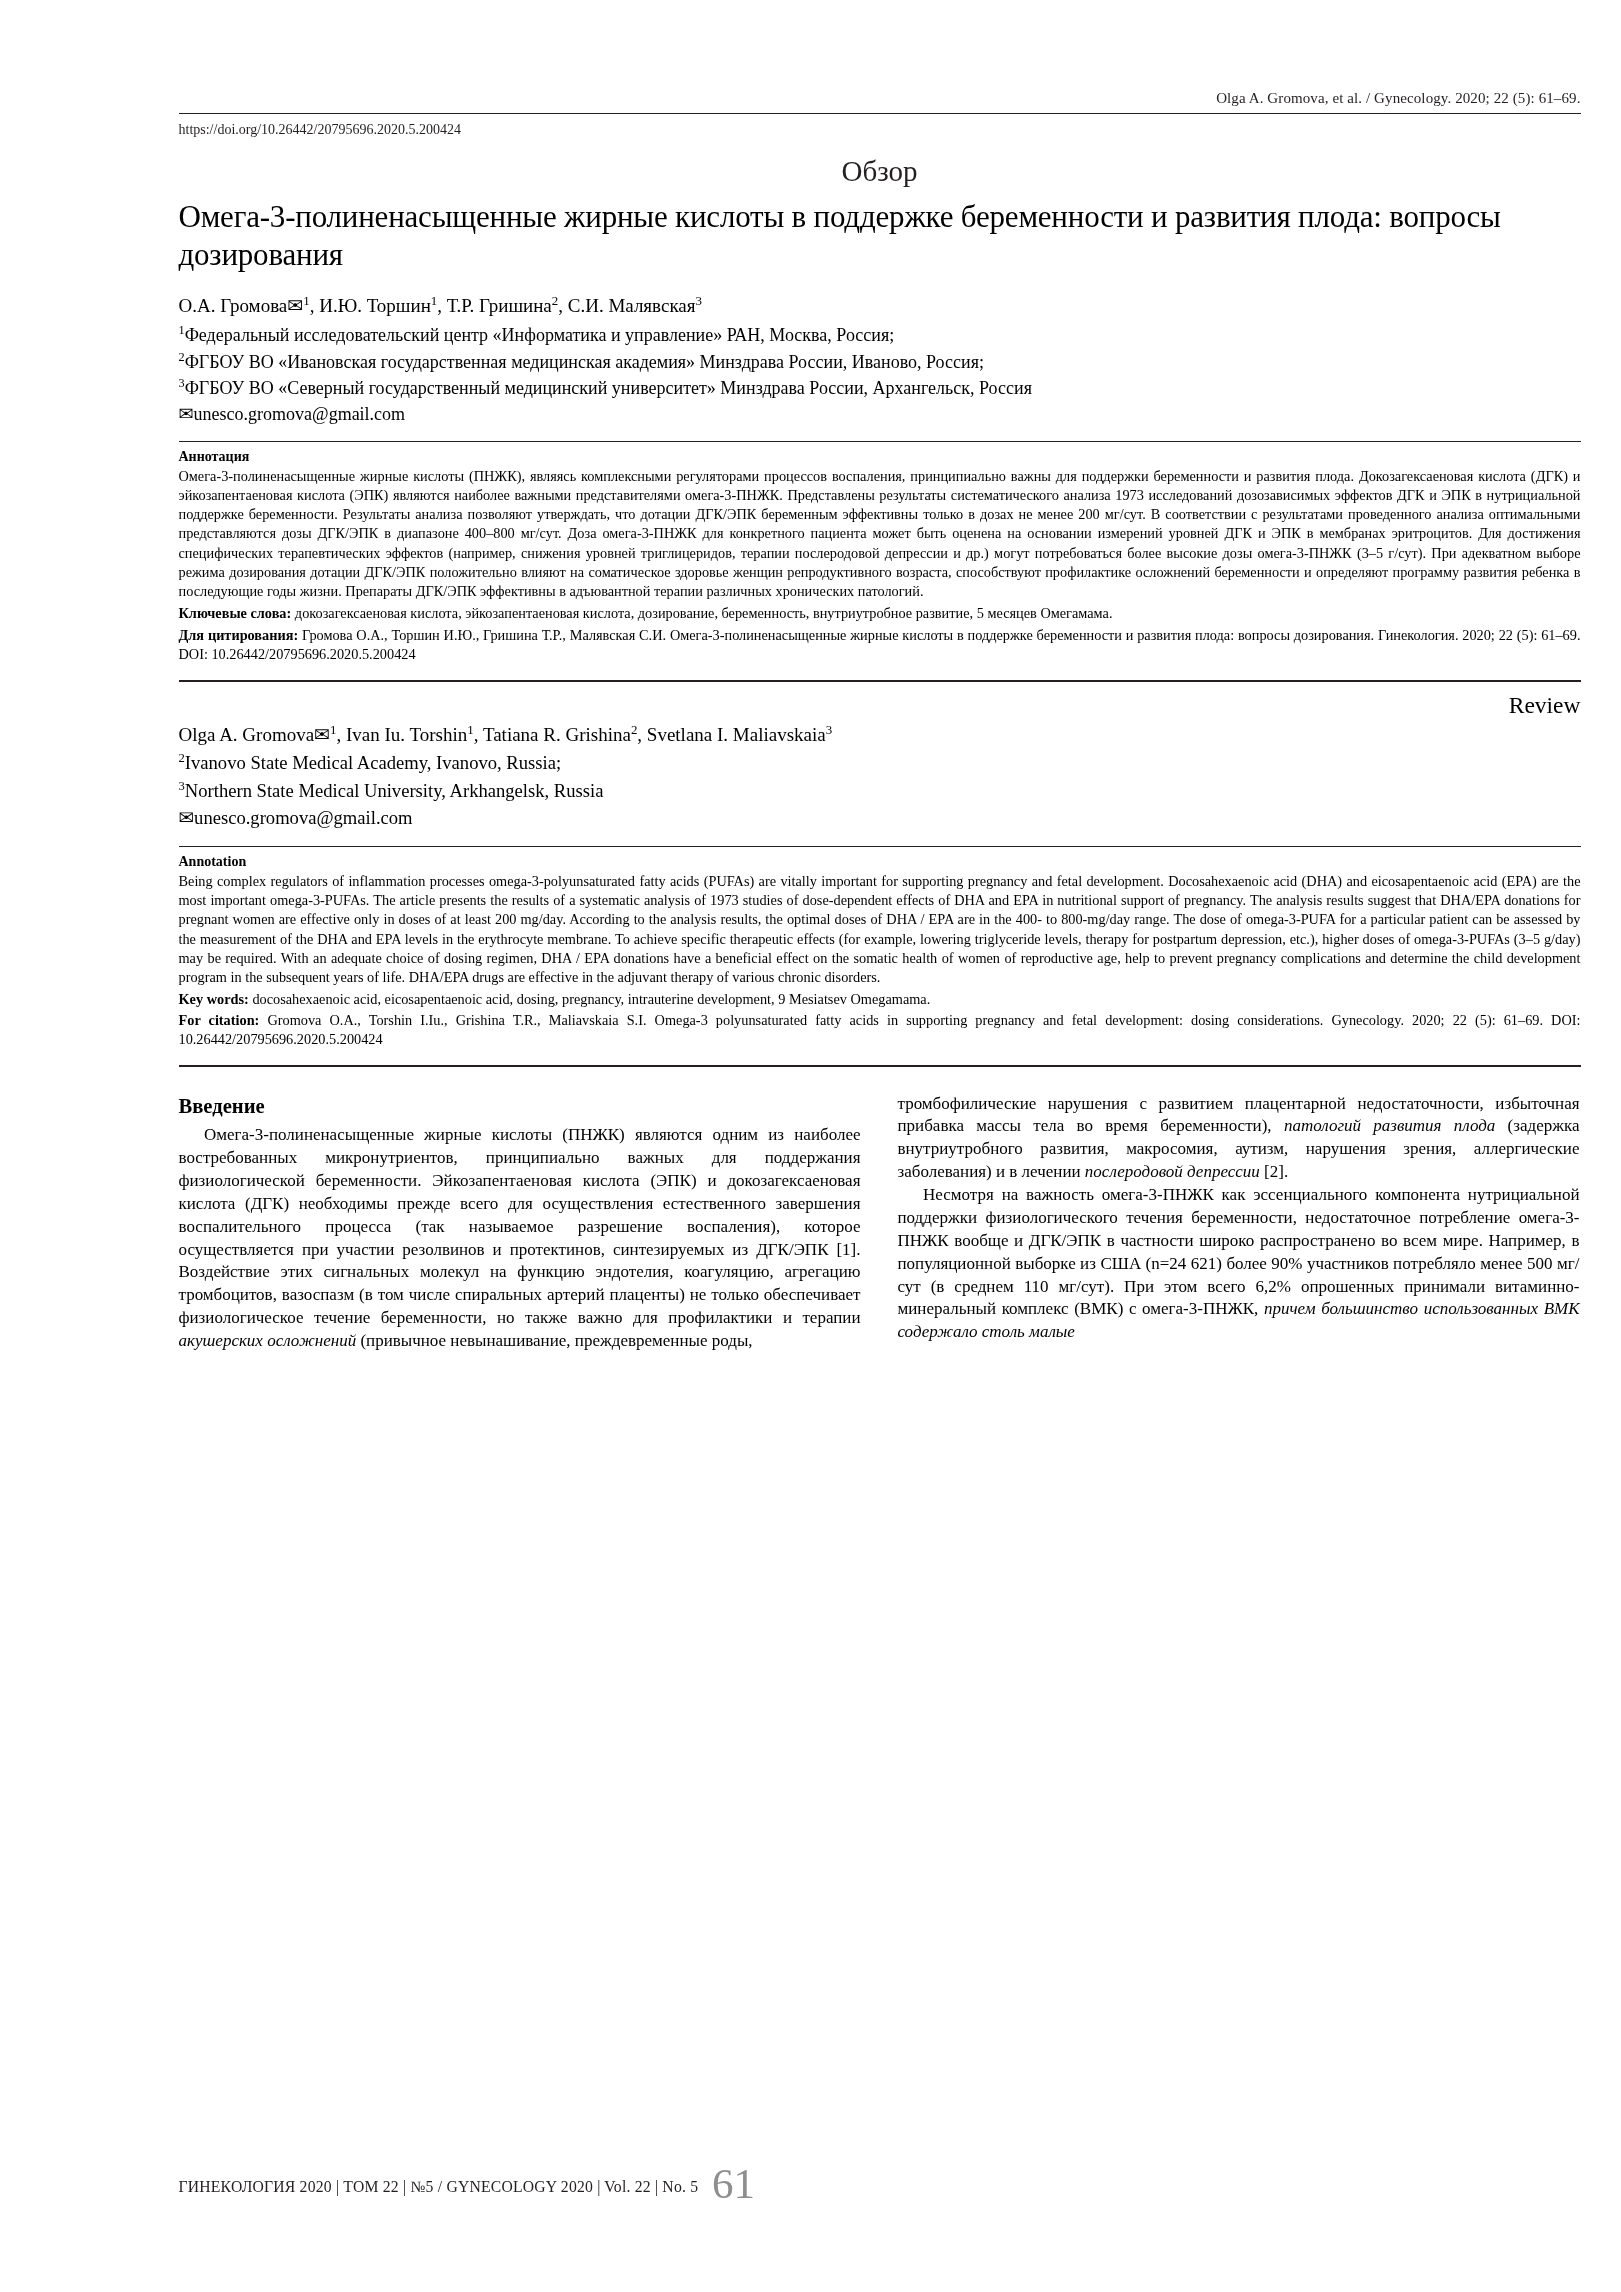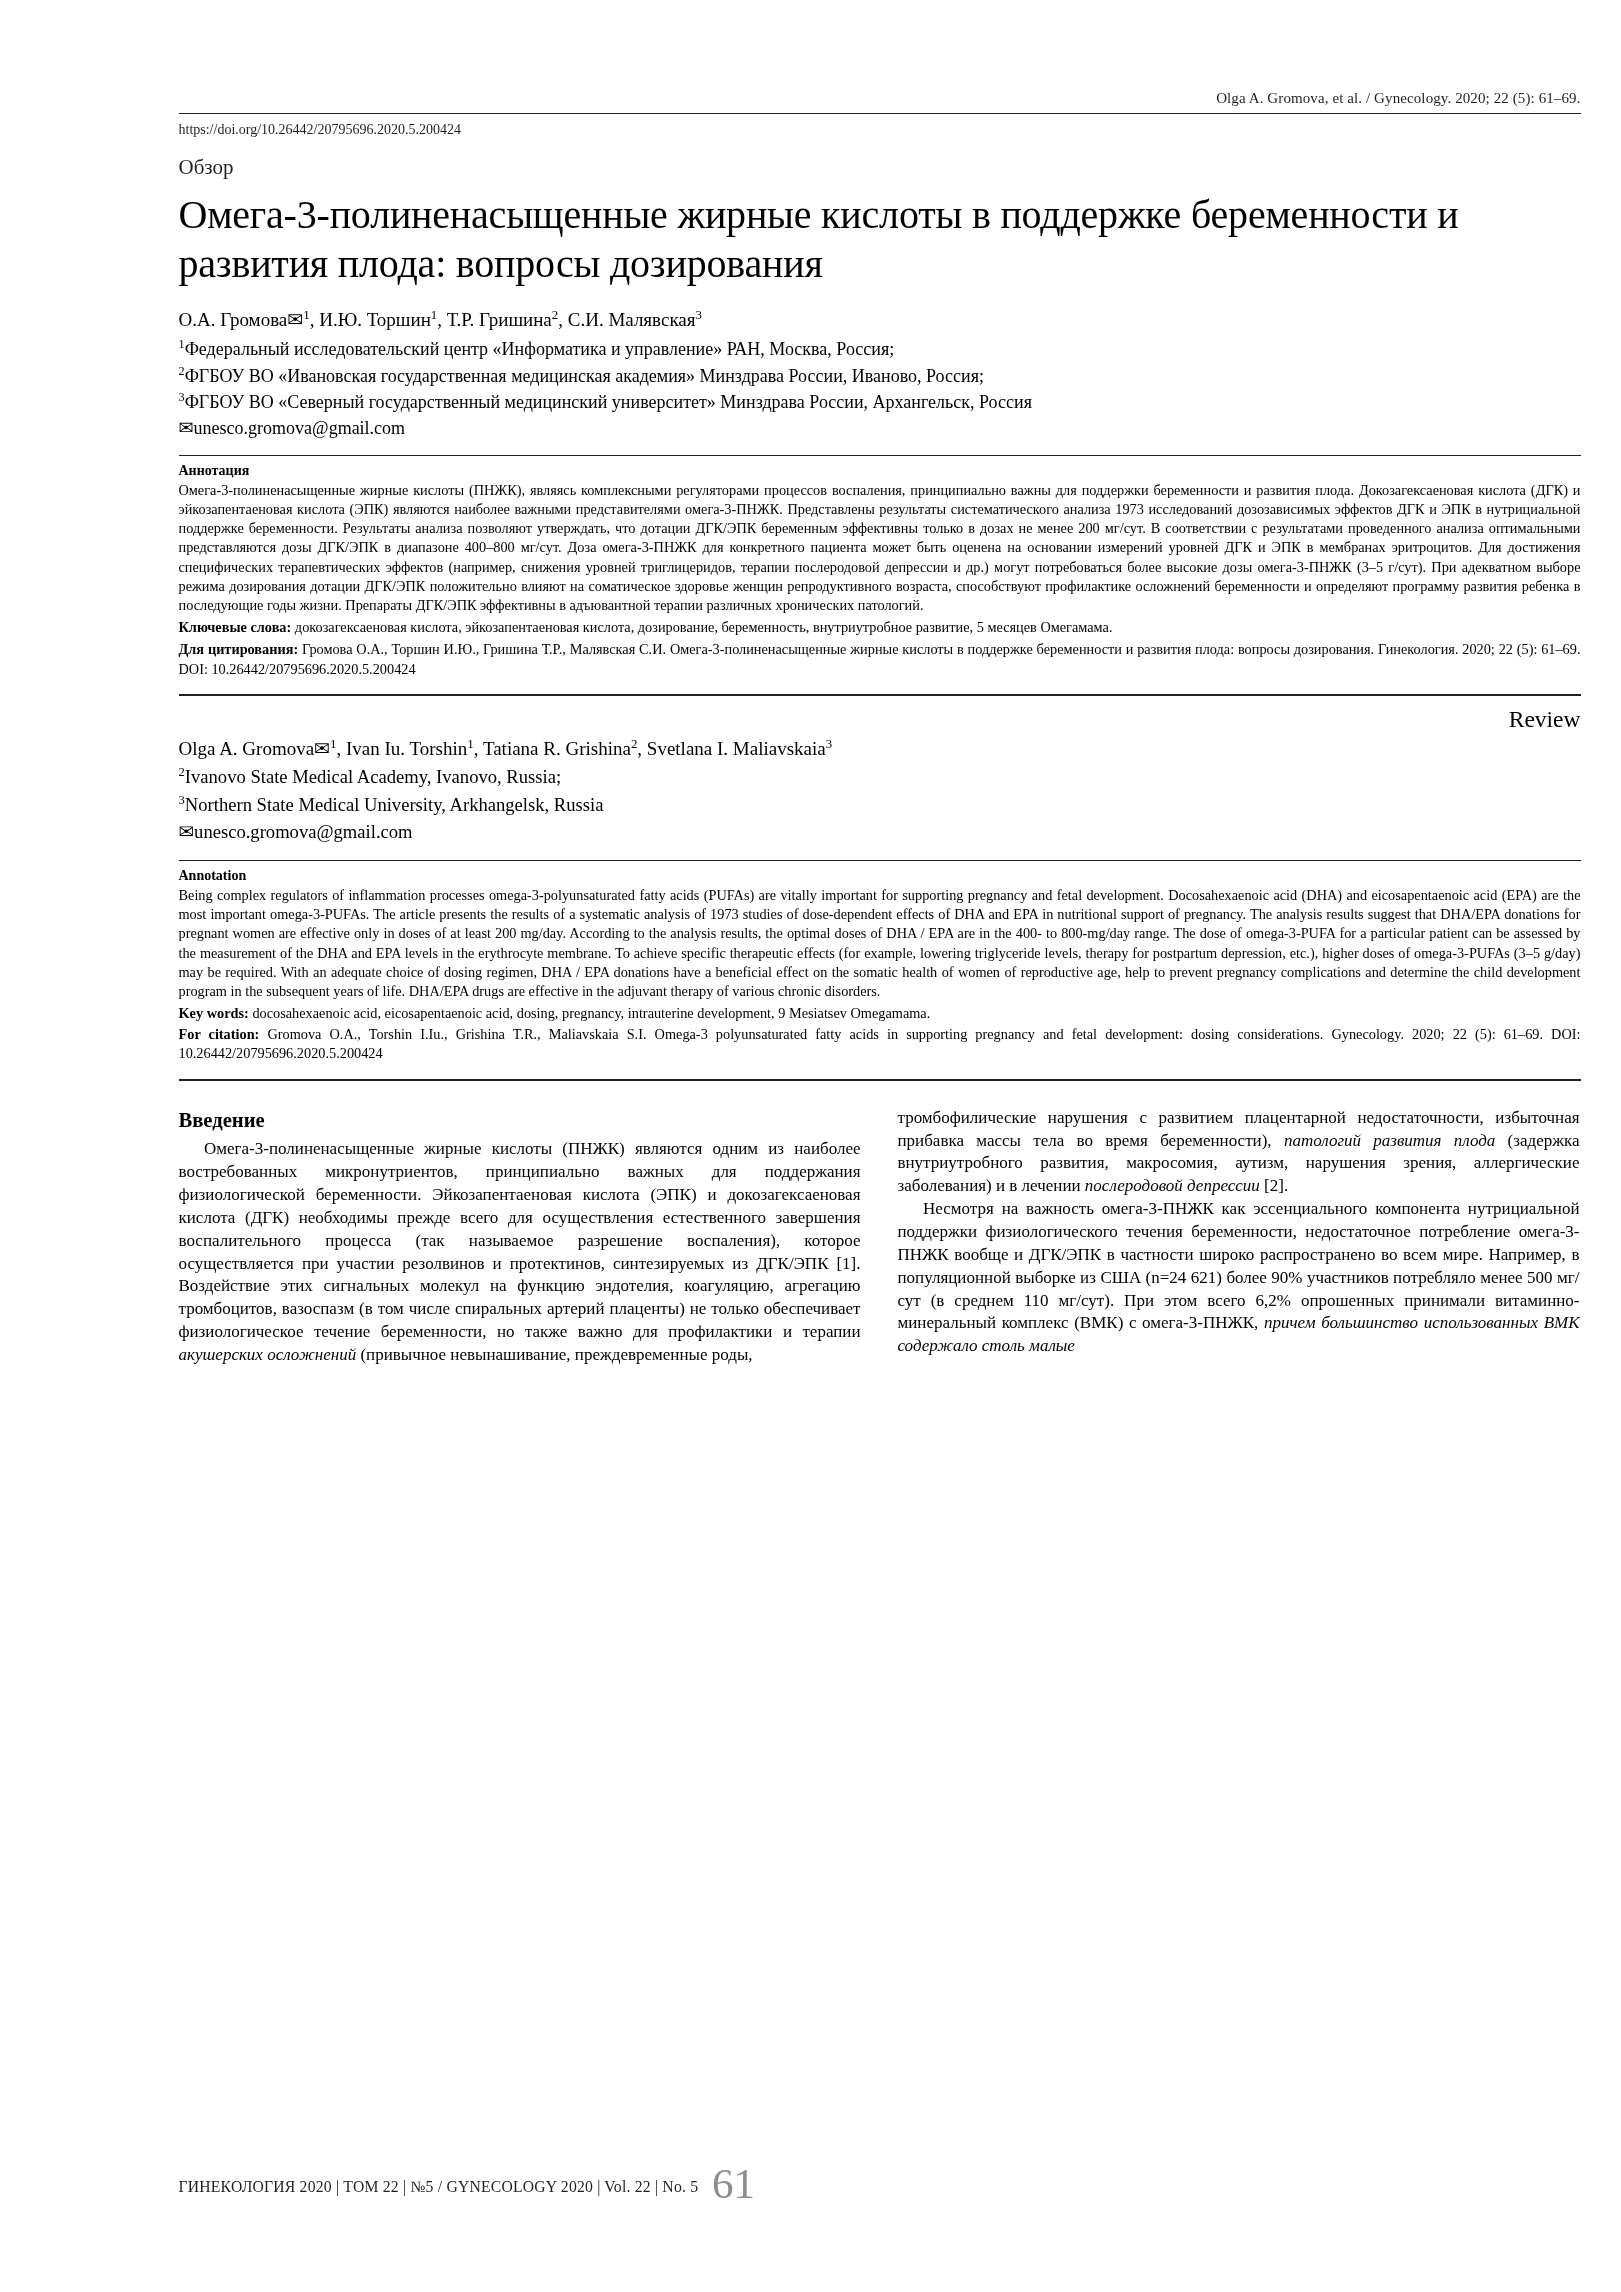--- a/index.html
+++ b/index.html
@@ -42,30 +42,30 @@
     display: flex;
     justify-content: space-between;
     align-items: flex-start;
   }
   .doi {
     font-size: 14px;
     color: #231f20;
     font-family: "Liberation Serif", serif;
   }
   .section-kind {
-    font-size: 21px;
-    color: #231f20;
-    text-align: left;
+    font-size: 29px;
+    color: #231f20;
+    text-align: center;
     margin-top: 17.6px;
     font-family: "Liberation Serif", serif;
   }
 
   
   .title-ru {
-    font-size: 40px;
+    font-size: 31px;
     line-height: 1.23;
     margin-top: 9.8px;
     margin-bottom: 17.6px;
     font-family: "Liberation Serif", serif;
     color: #000;
     letter-spacing: -0.2px;
   }
   .authors-ru {
     font-size: 19px;
     line-height: 1.42;

